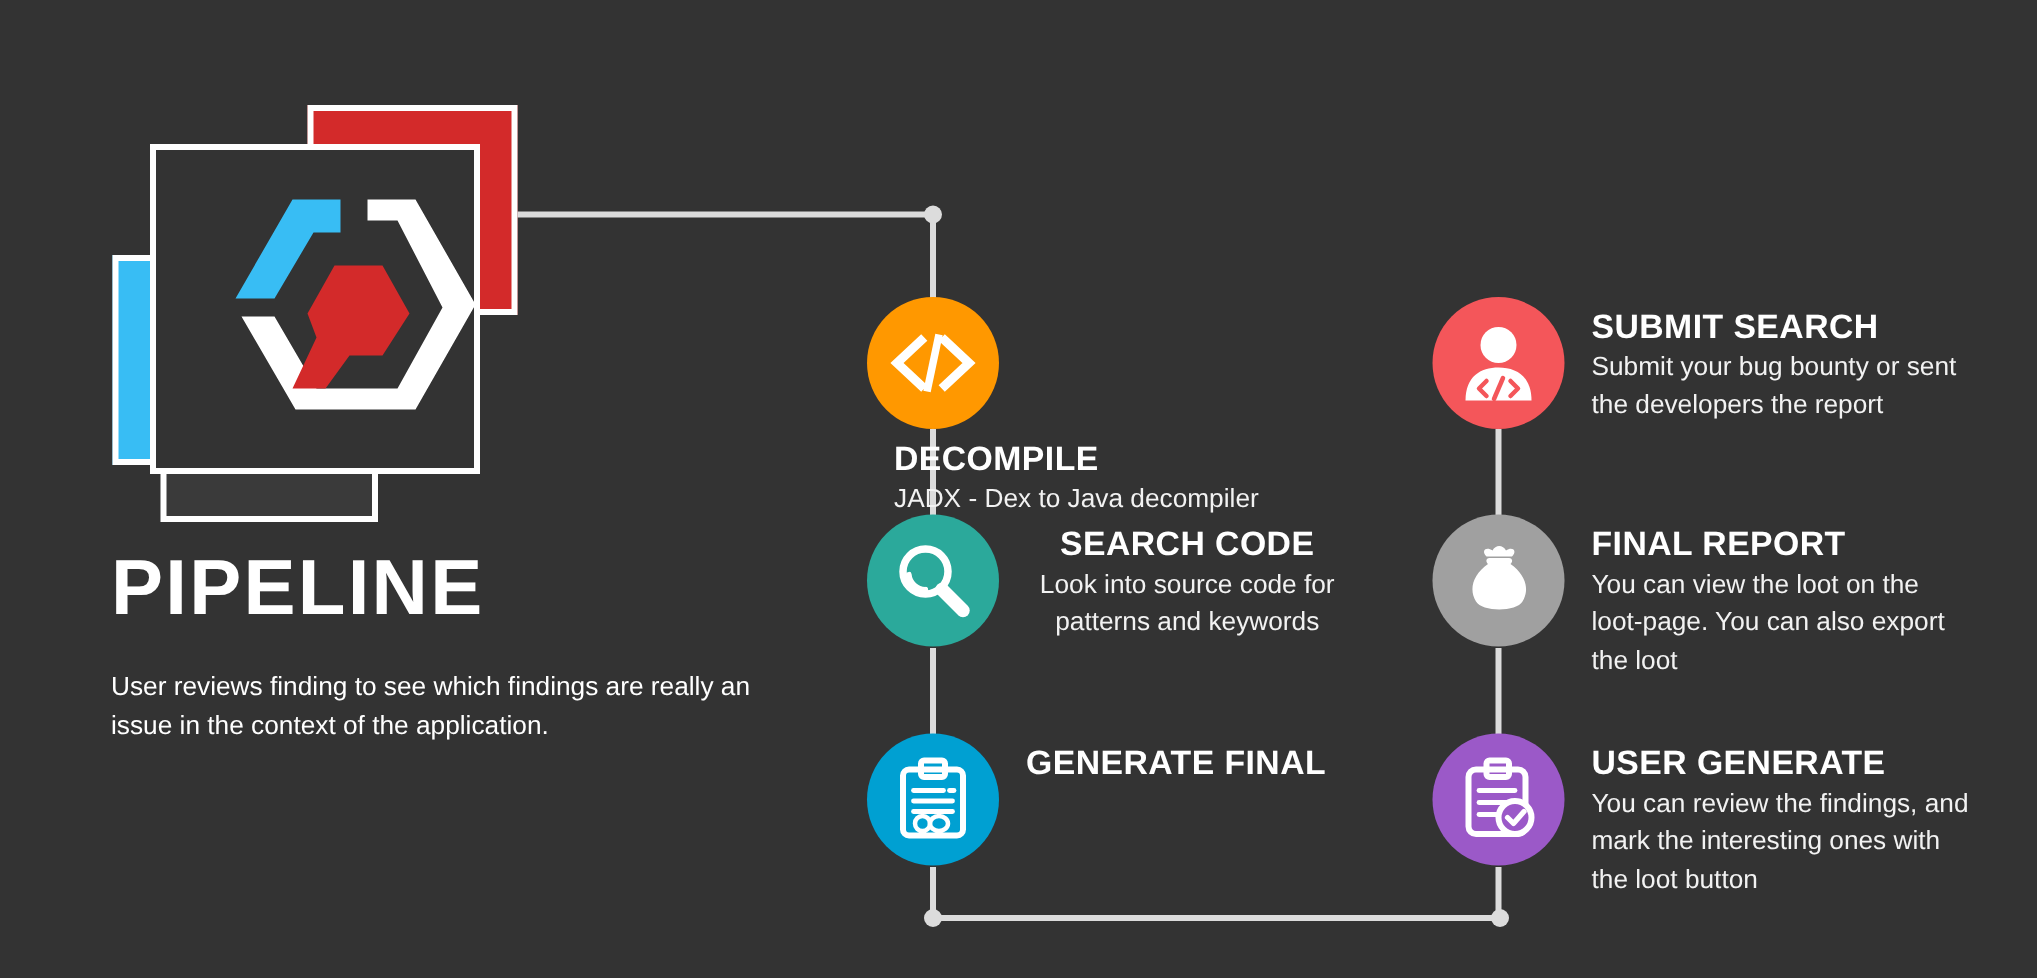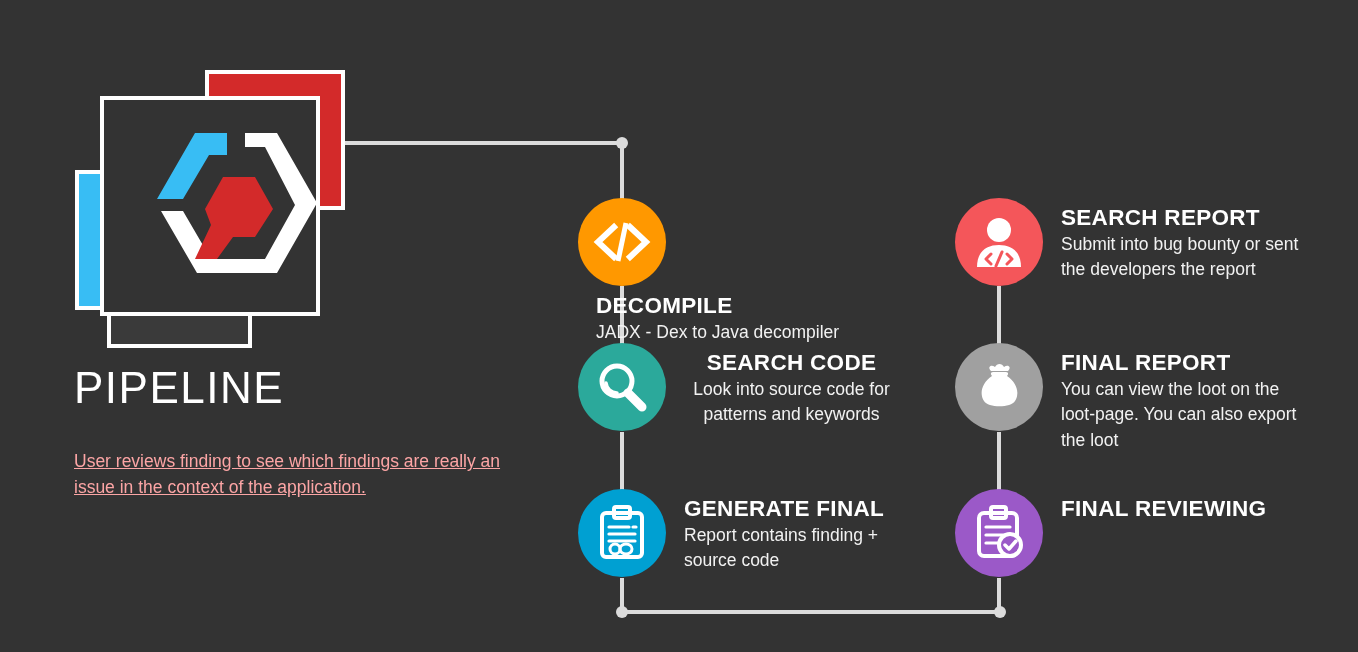--- a/index.html
+++ b/index.html
@@ -67,33 +67,32 @@
   }
 
   
   #title-block {
     position: absolute;
     left: 74px;
     top: 365px;
     width: 470px;
   }
   #page-title {
-    font-size: 44px;
-    font-weight: normal;
+    font-size: 52px;
+    font-weight: bold;
     color: #ffffff;
     letter-spacing: 1.5px;
     margin: 0;
     line-height: 1.05;
   }
   #page-subtitle {
-    margin: 37px 0 0 0;
+    margin: 24px 0 0 0;
     font-size: 17.5px;
     line-height: 1.5;
-    color: #fca5a5;
-    text-decoration: underline;
+    color: #ffffff;
   }
 
   
   .conn {
     position: absolute;
     background: #dcdcdc;
   }
   .conn-h { height: 4px; }
   .conn-v { width: 4px; }
   .node-dot {
@@ -219,37 +218,36 @@
         <path d="M16 23 H36" stroke="#ffffff" stroke-width="3.2" stroke-linecap="round"></path>
         <path d="M40 23 H43" stroke="#ffffff" stroke-width="3.2" stroke-linecap="round"></path>
         <path d="M16 30 H42" stroke="#ffffff" stroke-width="3.2" stroke-linecap="round"></path>
         <path d="M16 37 H42" stroke="#ffffff" stroke-width="3.2" stroke-linecap="round"></path>
         <ellipse cx="22" cy="45" rx="5" ry="5" fill="none" stroke="#ffffff" stroke-width="3"></ellipse>
         <ellipse cx="33" cy="45" rx="6" ry="5" fill="none" stroke="#ffffff" stroke-width="3"></ellipse>
       </svg>
     </div>
     <div class="step-text">
       <div class="step-title">GENERATE FINAL</div>
-      <div class="step-desc" style="max-width:215px;">Report contains finding + source code</div>
     </div>
   </div>
 
   <div class="step" style="left:955px; top:198px;">
     <div class="step-icon" style="background:#f4565a;">
       <svg width="58" height="58" viewBox="0 0 58 58">
         <circle cx="29" cy="17" r="12" fill="#ffffff"></circle>
         <path d="M7 54 C7 38 17 32 29 32 C41 32 51 38 51 54 Z" fill="#ffffff"></path>
         <path d="M21 41 L16 46 L21 51" fill="none" stroke="#f4565a" stroke-width="3" stroke-linecap="round" stroke-linejoin="round"></path>
         <path d="M37 41 L42 46 L37 51" fill="none" stroke="#f4565a" stroke-width="3" stroke-linecap="round" stroke-linejoin="round"></path>
         <path d="M32 39 L26 53" stroke="#f4565a" stroke-width="3" stroke-linecap="round"></path>
       </svg>
     </div>
     <div class="step-text">
-      <div class="step-title">SEARCH REPORT</div>
-      <div class="step-desc" style="max-width:255px;">Submit into bug bounty or sent the developers the report</div>
+      <div class="step-title">SUBMIT SEARCH</div>
+      <div class="step-desc" style="max-width:255px;">Submit your bug bounty or sent the developers the report</div>
     </div>
   </div>
 
   <div class="step" style="left:955px; top:343px;">
     <div class="step-icon" style="background:#a0a0a0;">
       <svg width="56" height="56" viewBox="0 0 56 56">
         <path d="M20 12 C16 8 20 5 24 8 C26 4 31 4 33 8 C37 5 41 8 37 12 Z" fill="#ffffff"></path>
         <path d="M22 13 H35 C37 13 38 15 36 17 C46 24 49 34 44 42 C40 49 17 49 13 42 C8 34 11 24 21 17 C19 15 20 13 22 13 Z" fill="#ffffff"></path>
       </svg>
     </div>
@@ -265,17 +263,18 @@
         <rect x="9" y="9" width="38" height="43" rx="5" fill="none" stroke="#ffffff" stroke-width="4"></rect>
         <rect x="21" y="3" width="15" height="11" rx="2" fill="none" stroke="#ffffff" stroke-width="4"></rect>
         <path d="M16 23 H40" stroke="#ffffff" stroke-width="3.2" stroke-linecap="round"></path>
         <path d="M16 31 H40" stroke="#ffffff" stroke-width="3.2" stroke-linecap="round"></path>
         <path d="M16 39 H30" stroke="#ffffff" stroke-width="3.2" stroke-linecap="round"></path>
         <circle cx="40" cy="41" r="11" fill="#9b59c8" stroke="#ffffff" stroke-width="4"></circle>
         <path d="M35 41 L39 45 L46 37" fill="none" stroke="#ffffff" stroke-width="3.5" stroke-linecap="round" stroke-linejoin="round"></path>
       </svg>
     </div>
     <div class="step-text">
-      <div class="step-title">FINAL REVIEWING</div>
+      <div class="step-title">USER GENERATE</div>
+      <div class="step-desc" style="max-width:258px;">You can review the findings, and mark the interesting ones with the loot button</div>
     </div>
   </div>
 
 </div>
 
 </body></html>

